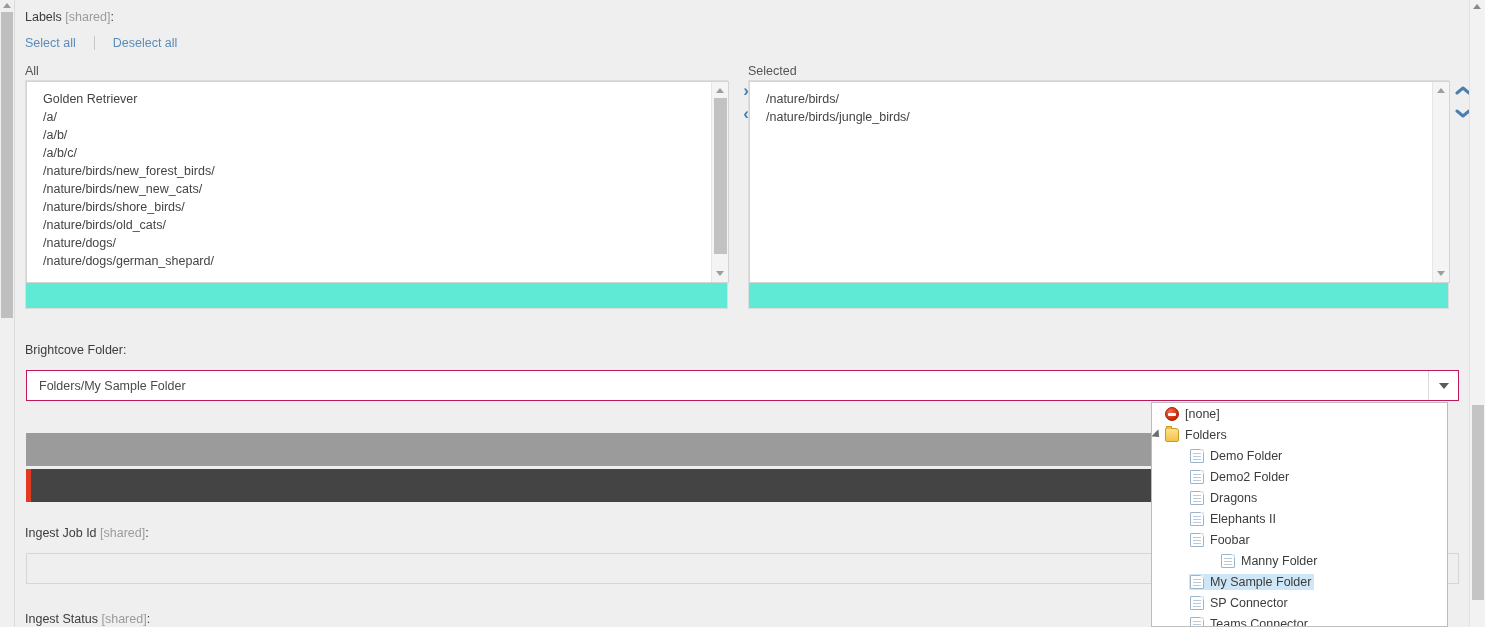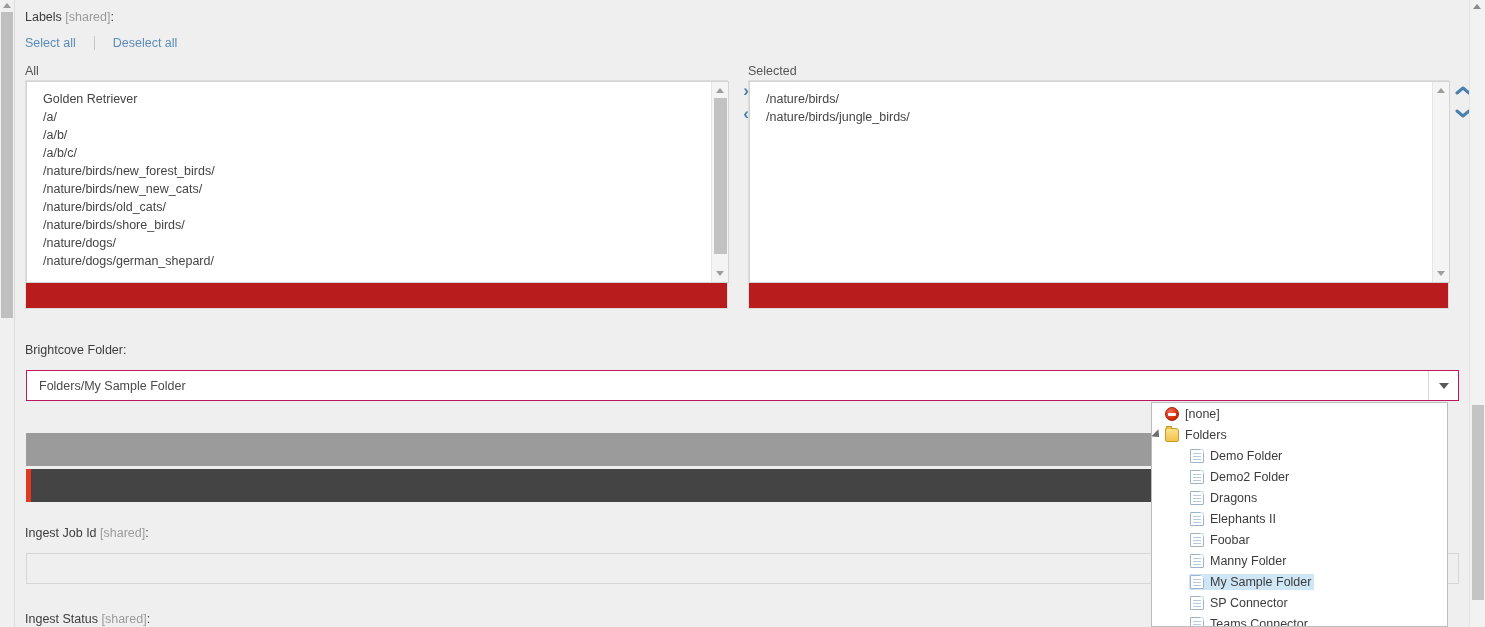--- a/index.html
+++ b/index.html
@@ -95,21 +95,21 @@
     position: absolute;
     font-size: 12.5px;
     color: #555;
   }
   .head-all { left: 10px; top: 64px; }
   .head-sel { left: 733px; top: 64px; }
 
   
   .listbox-wrap {
     position: absolute;
-    background: #b91c1c;
+    background: #5eead4;
     border: 1px solid #dcdcdc;
     box-sizing: border-box;
   }
   .wrap-all { left: 10px; top: 80px; width: 703px; height: 229px; }
   .wrap-sel { left: 733px; top: 80px; width: 701px; height: 229px; }
 
   .listbox {
     position: absolute;
     left: 0; top: 0;
     background: #ffffff;
@@ -404,22 +404,22 @@
 
     <div class="listbox-wrap wrap-all">
       <div class="listbox list-all">
         <div class="list-inner">
             <div class="list-item">Golden Retriever</div>
             <div class="list-item">/a/</div>
             <div class="list-item">/a/b/</div>
             <div class="list-item">/a/b/c/</div>
             <div class="list-item">/nature/birds/new_forest_birds/</div>
             <div class="list-item">/nature/birds/new_new_cats/</div>
+            <div class="list-item">/nature/birds/shore_birds/</div>
             <div class="list-item">/nature/birds/old_cats/</div>
-            <div class="list-item">/nature/birds/shore_birds/</div>
             <div class="list-item">/nature/dogs/</div>
             <div class="list-item">/nature/dogs/german_shepard/</div>
           </div>
         <div class="inner-sb">
           <div class="tri-up"></div>
           <div class="sb-thumb" style="top:16px;height:156px;"></div>
           <div class="tri-dn"></div>
         </div>
       </div>
     </div>
@@ -519,21 +519,21 @@
           <span class="icn icn-page"></span>
           <span class="tree-label">Elephants II</span>
         </span>
       </div>
       <div class="tree-row lvl2" style="position: relative;">
         <span class="sel-bg">
           <span class="icn icn-page"></span>
           <span class="tree-label">Foobar</span>
         </span>
       </div>
-      <div class="tree-row lvl2" style="position: relative;">
+      <div class="tree-row lvl2" style="position: relative; margin-left: 31px;">
         <span class="sel-bg">
           <span class="icn icn-page"></span>
           <span class="tree-label">Manny Folder</span>
         </span>
       </div>
       <div class="tree-row lvl2 selected" style="position: relative;">
         <span class="sel-bg">
           <span class="icn icn-page"></span>
           <span class="tree-label">My Sample Folder</span>
         </span>

